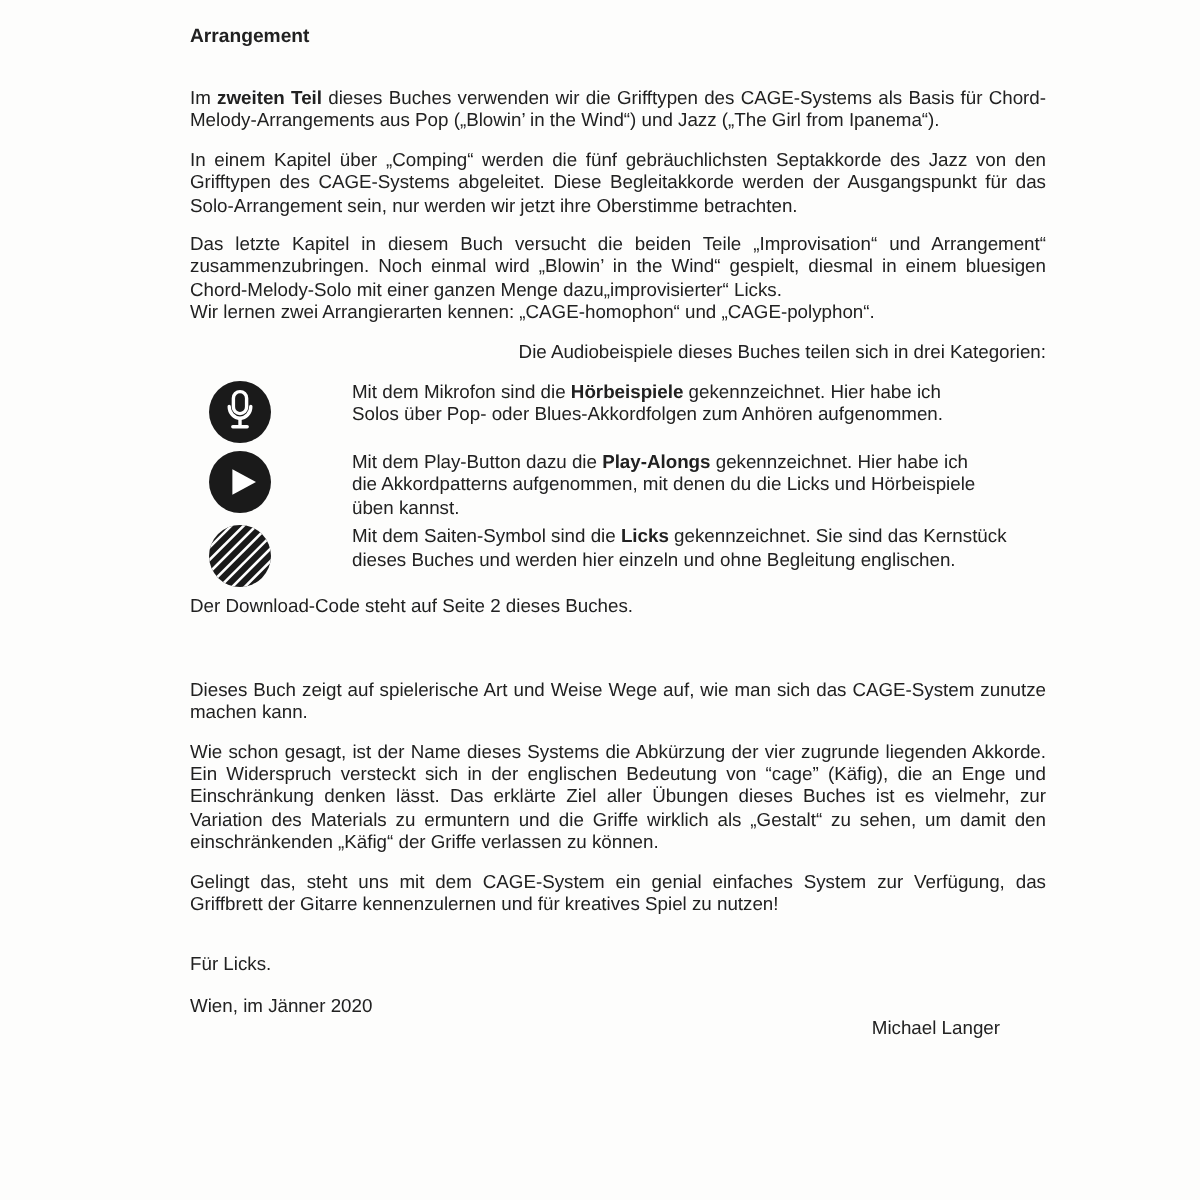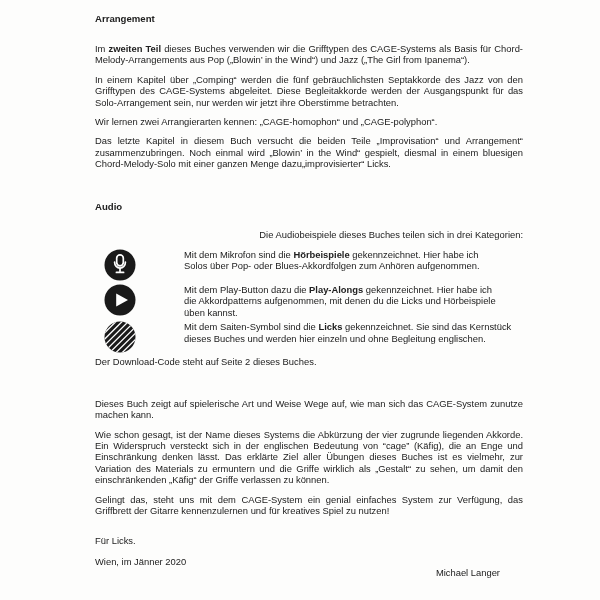--- a/index.html
+++ b/index.html
@@ -35,21 +35,20 @@
   .intro { margin-bottom: 9px; text-align: right; }
   .b { font-weight: 700; }
 
   .audio-items { margin: 0; }
   .audio-item {
     display: flex;
     align-items: flex-start;
     margin-bottom: 3px;
     padding-left: 9px;
     text-align: left;
-    gap: 8px;
   }
   .icon-wrap {
     flex: 0 0 32px;
     width: 32px;
     height: 32px;
     margin-right: 40px;
     display: block;
   }
   .icon-wrap svg { display: block; }
   .item-text {
@@ -75,25 +74,24 @@
 <body>
 
 <div class="page">
 
   <h2 class="heading arrangement-heading">Arrangement</h2>
 
   <p class="body-p"><span>Im </span><span class="b">zweiten Teil</span><span> dieses Buches verwenden wir die Grifftypen des CAGE-Systems als Basis für Chord-Melody-Arrangements aus Pop („Blowin’ in the Wind“) und Jazz („The Girl from Ipanema“).</span></p>
 
   <p class="body-p"><span>In einem Kapitel über „Comping“ werden die fünf gebräuchlichsten Septakkorde des Jazz von den Grifftypen des CAGE-Systems abgeleitet. Diese Begleitakkorde werden der Ausgangspunkt für das Solo-Arrangement sein, nur werden wir jetzt ihre Oberstimme betrachten.</span></p>
 
+  <p class="body-p no-mb"><span>Das letzte Kapitel in diesem Buch versucht die beiden Teile „Improvisation“ und Arrangement“ zusammenzubringen. Noch einmal wird „Blowin’ in the Wind“ gespielt, diesmal in einem bluesigen Chord-Melody-Solo mit einer ganzen Menge dazu„improvisierter“ Licks.</span></p>
+
   <p class="body-p"><span>Wir lernen zwei Arrangierarten kennen: „CAGE-homophon“ und „CAGE-polyphon“.</span></p>
 
-  <p class="body-p no-mb"><span>Das letzte Kapitel in diesem Buch versucht die beiden Teile „Improvisation“ und Arrangement“ zusammenzubringen. Noch einmal wird „Blowin’ in the Wind“ gespielt, diesmal in einem bluesigen Chord-Melody-Solo mit einer ganzen Menge dazu„improvisierter“ Licks.</span></p>
-
-  <h2 class="heading audio-heading">Audio</h2>
 
   <p class="body-p intro">Die Audiobeispiele dieses Buches teilen sich in drei Kategorien:</p>
 
   <div class="audio-items">
 
     <div class="audio-item">
       <span class="icon-wrap">
         <svg viewBox="0 0 32 32" width="32" height="32" aria-hidden="true">
           <circle cx="16" cy="16" r="15.5" fill="var(--icon, #1a1a1a)"></circle>
           <rect x="12.7" y="5.8" width="6.6" height="11" rx="3.3" fill="none" stroke="#ffffff" stroke-width="1.7"></rect>

